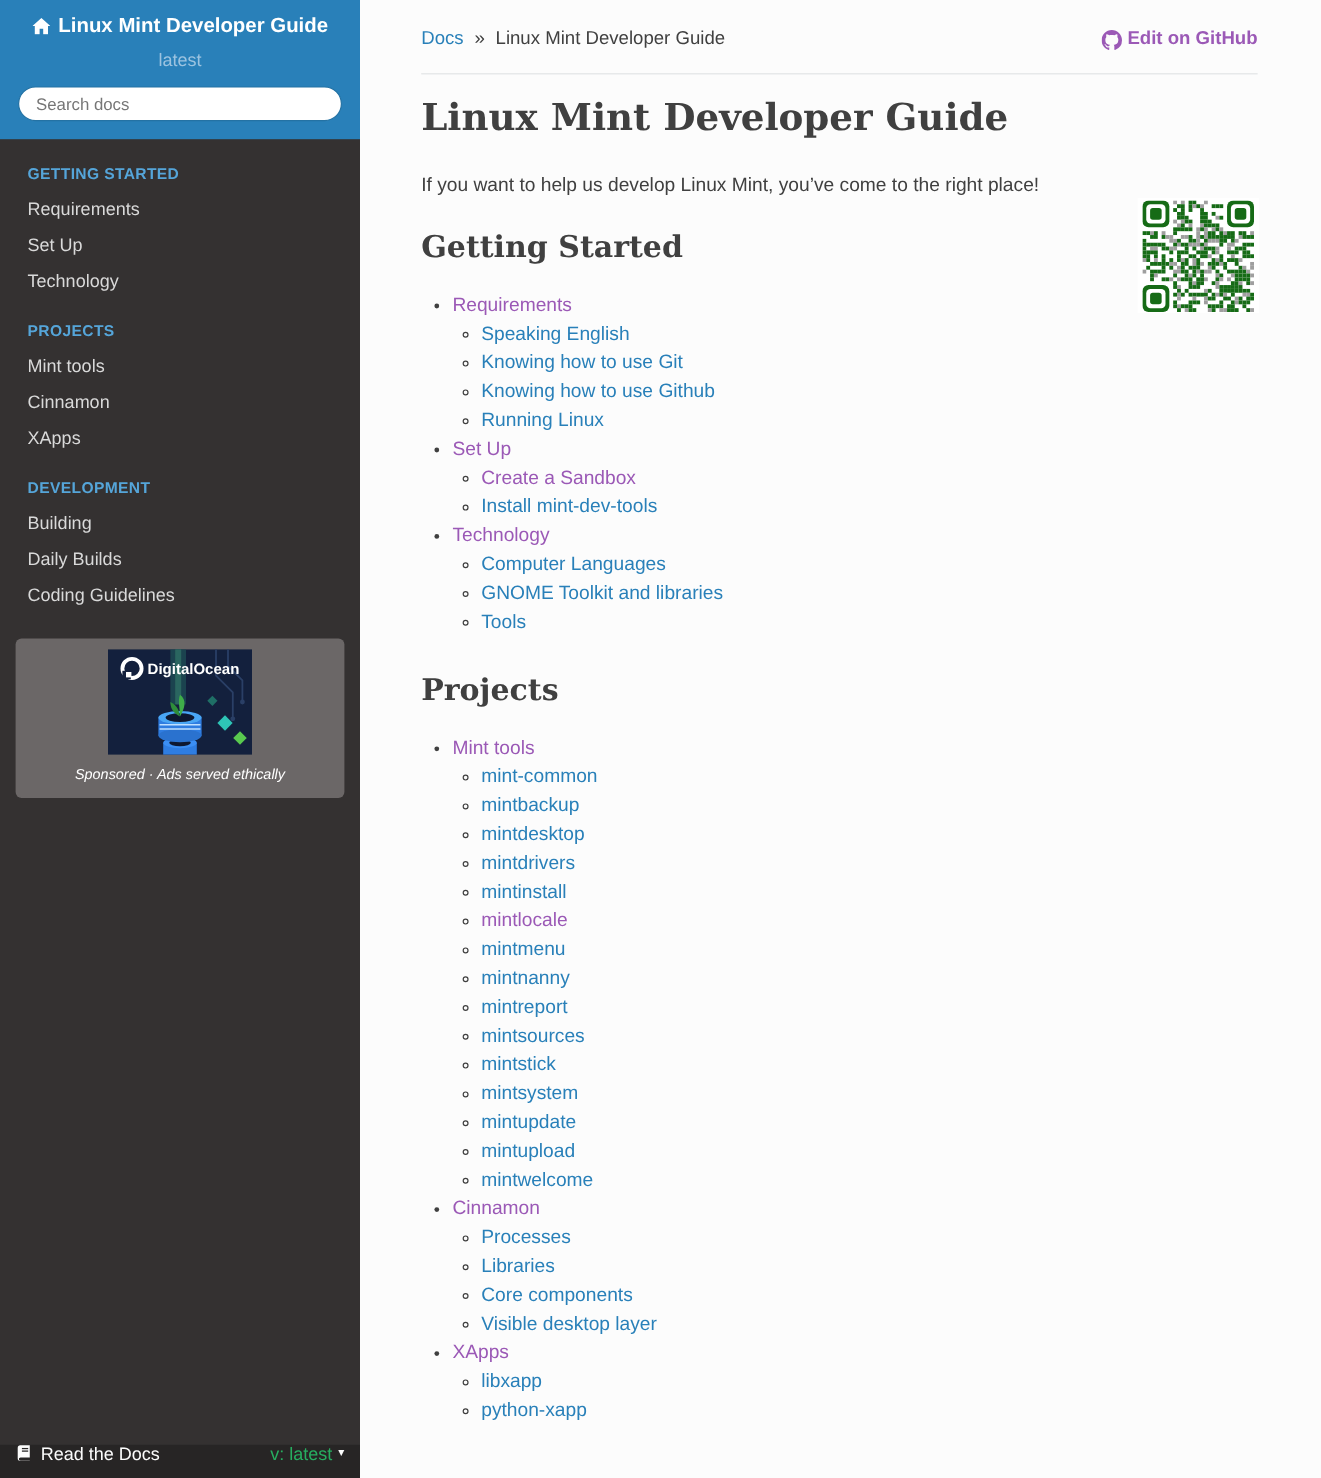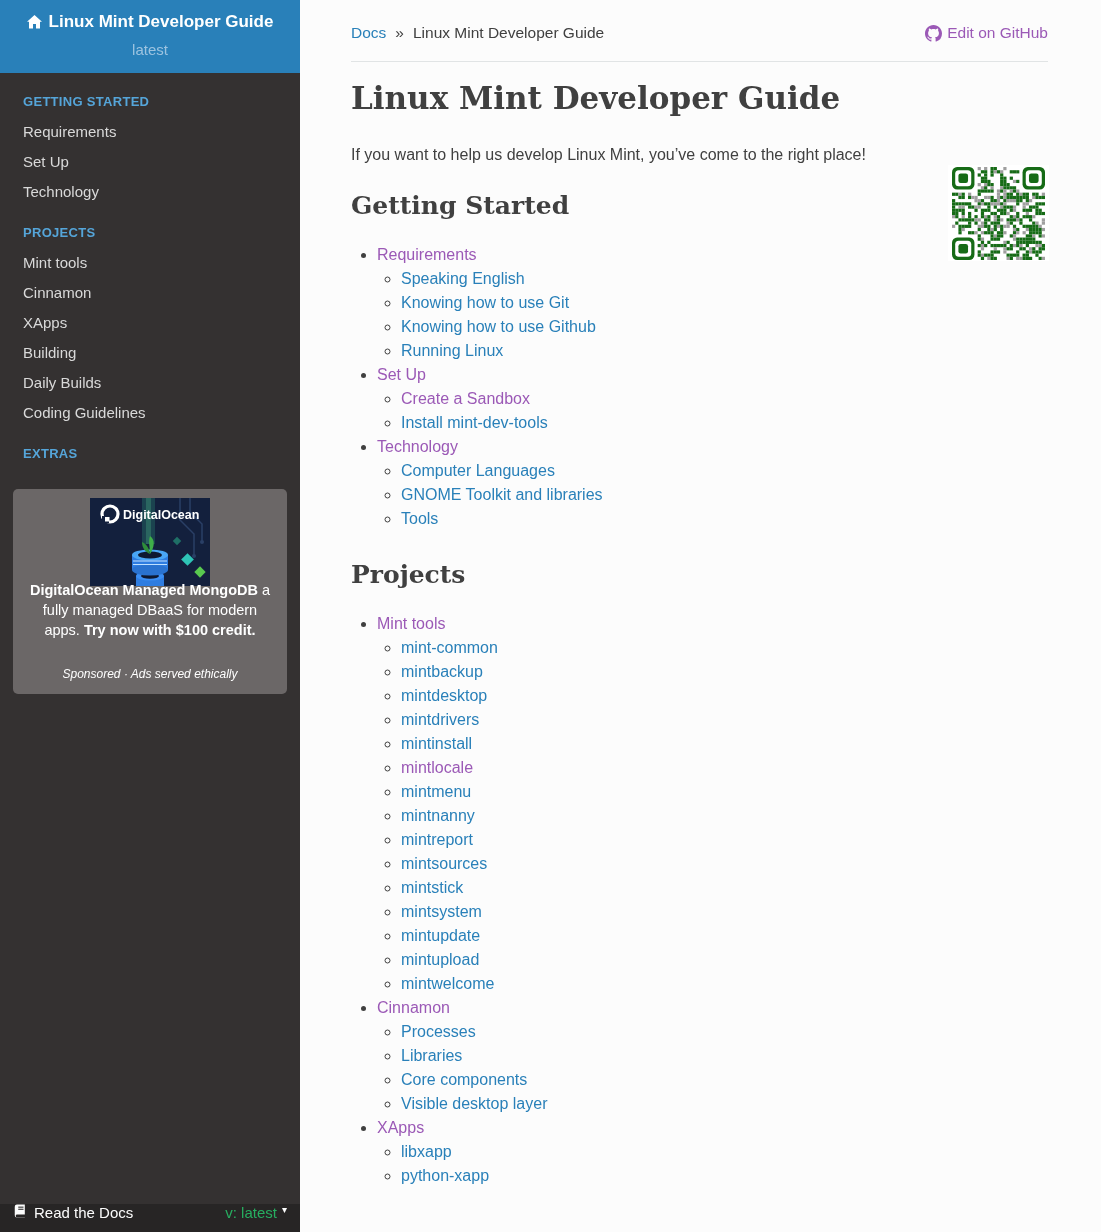--- a/index.html
+++ b/index.html
@@ -69,21 +69,21 @@
   .content {
     flex:1; height:1232px; overflow:hidden; position:relative;
     background:#fcfcfc; padding:24px 53px 0 51px;
   }
   .breadcrumb-row { display:flex; align-items:center; font-size:15.5px; }
   .bc-link { color:#2980b9; text-decoration:none; }
   .bc-sep { margin:0 9px; color:#404040; }
   .bc-current { color:#404040; }
   .edit-github {
     margin-left:auto; color:#9b59b6; text-decoration:none;
-    display:inline-flex; align-items:center; gap:5px; font-size:15.5px;
+    display:inline-flex; align-items:center; gap:5px; font-size:15.5px;font-weight:bold;
   }
   .content hr { border:0; border-top:1px solid #e1e4e5; margin:19px 0 18px; }
 
   h1.page-title {
     font-family:"DejaVu Serif", serif; font-weight:700;
     font-size:31px; margin:6px 0 27px; color:#404040;
   }
   .para { font-size:16px; line-height:24px; margin:0 0 24px; max-width:580px; }
 
   h2.section-heading {
@@ -111,35 +111,36 @@
   <div class="sidebar-header">
     <a class="sidebar-title" href="#">
       <span style="display:inline-flex;">
         <svg width="15" height="14" viewBox="0 0 16 15">
             <path fill="#ffffff" d="M8 0 L16 7.2 H13.9 V14.5 H9.6 V9.7 H6.4 V14.5 H2.1 V7.2 H0 Z"></path>
           </svg>
       </span>
       <span>Linux Mint Developer Guide</span>
     </a>
     <div class="sidebar-version">latest</div>
+    <input class="search-input" type="text" placeholder="Search docs" style="">
   </div>
 
   <nav class="menu">
       <div class="menu-caption first">GETTING STARTED</div>
       <a class="menu-item" href="#">Requirements</a>
       <a class="menu-item" href="#">Set Up</a>
       <a class="menu-item" href="#">Technology</a>
       <div class="menu-caption">PROJECTS</div>
       <a class="menu-item" href="#">Mint tools</a>
       <a class="menu-item" href="#">Cinnamon</a>
       <a class="menu-item" href="#">XApps</a>
+      <div class="menu-caption">DEVELOPMENT</div>
       <a class="menu-item" href="#">Building</a>
       <a class="menu-item" href="#">Daily Builds</a>
       <a class="menu-item" href="#">Coding Guidelines</a>
-      <div class="menu-caption">EXTRAS</div>
     </nav>
 
   <div class="ad-card">
     <span class="ad-img-wrap">
       <svg width="120" height="88" viewBox="0 0 120 88">
         <rect width="120" height="88" fill="#13203d"></rect>
         <rect x="52" y="0" width="13" height="46" fill="#1d4a52" opacity="0.85"></rect>
         <rect x="56" y="0" width="5" height="46" fill="#2c6a62" opacity="0.9"></rect>
         <polyline points="90,0 90,22 104,36 104,58" stroke="#2a3f66" stroke-width="1.5" fill="none"></polyline>
         <polyline points="100,0 100,14 112,26 112,44" stroke="#2a3f66" stroke-width="1.5" fill="none"></polyline>
@@ -158,21 +159,20 @@
         <ellipse cx="60" cy="57" rx="12" ry="3.6" fill="#0e1830"></ellipse>
         <line x1="43" y1="63" x2="77" y2="63" stroke="#bfe0ff" stroke-width="1.2"></line>
         <line x1="43" y1="66.5" x2="77" y2="66.5" stroke="#bfe0ff" stroke-width="1.2"></line>
         <path d="M60 56 C60 48 58 44 60 38 C66 42 64 50 60 56 Z" fill="#3fae49"></path>
         <path d="M60 56 C59 49 56 46 52 44 C52 51 56 54 60 56 Z" fill="#2e8d3a"></path>
         <rect x="93" y="57" width="9" height="9" fill="#2ec4b6" transform="rotate(45 97.5 61.5)"></rect>
         <rect x="106" y="70" width="8" height="8" fill="#59c94f" transform="rotate(45 110 74)"></rect>
         <rect x="84" y="40" width="6" height="6" fill="#1f6f66" transform="rotate(45 87 43)"></rect>
       </svg>
     </span>
-    <div class="ad-text"><b>DigitalOcean Managed MongoDB</b><span> a fully managed DBaaS for modern apps. </span><b>Try now with $100 credit.</b></div>
     <div class="ad-sponsor">Sponsored · Ads served ethically</div>
   </div>
 
   <div class="rtd-bar">
     <span style="display:inline-flex;">
       <svg width="14" height="14" viewBox="0 0 16 16">
         <path fill="#fcfcfc" d="M4.5 0.5 H13.5 V12 H4.7 a1.6 1.6 0 0 0 0 3.2 H13.5 V15.5 H4.5 A2.6 2.6 0 0 1 2 12.9 V3 A2.5 2.5 0 0 1 4.5 0.5 Z"></path>
         <rect x="6" y="3" width="6" height="1.2" fill="#272525"></rect>
         <rect x="6" y="5.4" width="6" height="1.2" fill="#272525"></rect>
       </svg>

